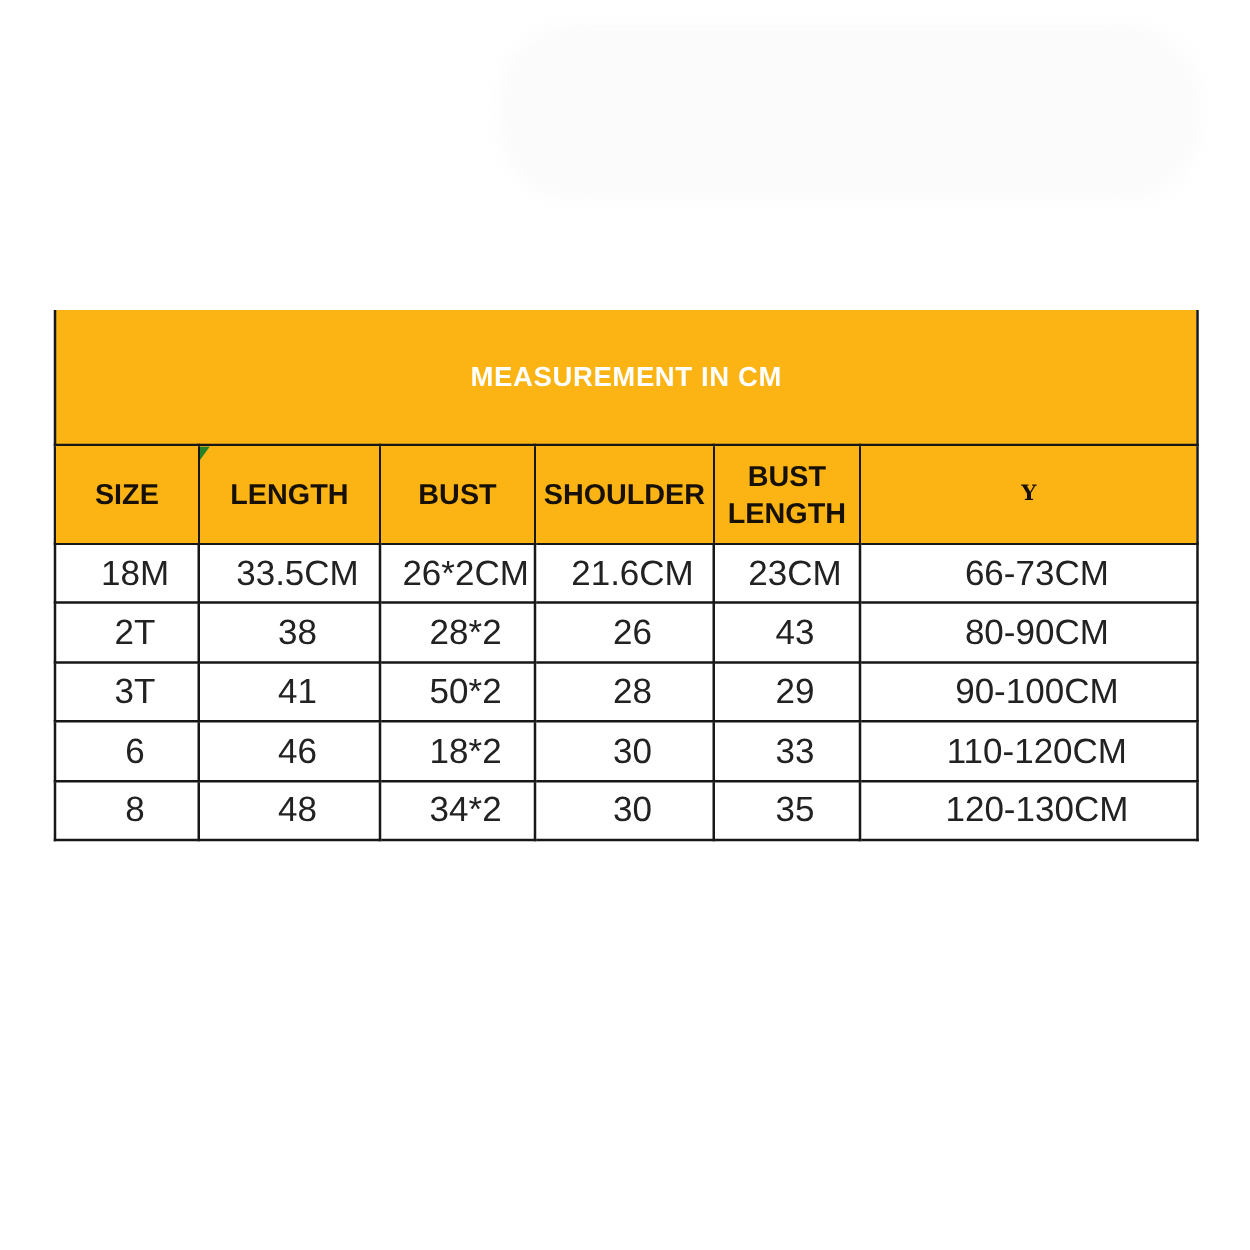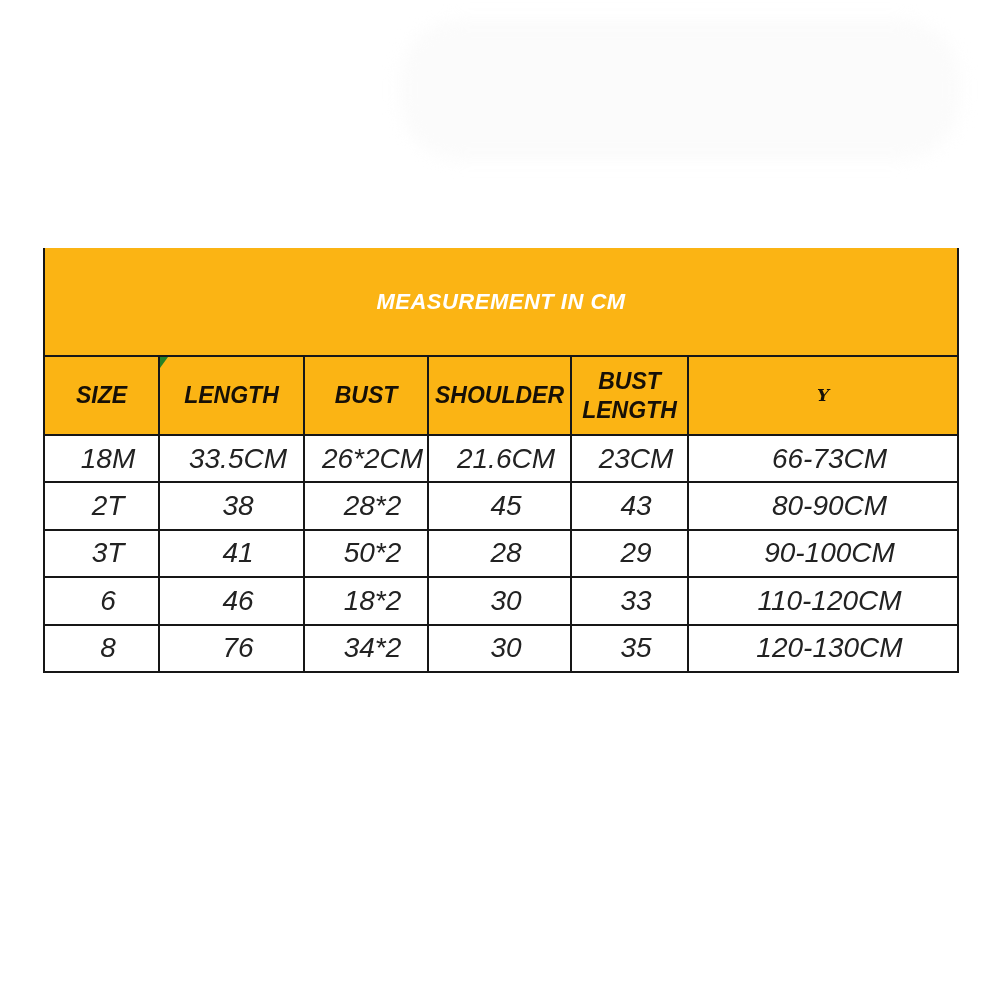--- a/index.html
+++ b/index.html
@@ -28,21 +28,20 @@
     border-radius: 60px;
     filter: blur(8px);
   }
   table.size-chart {
     position: absolute;
     left: 43px;
     top: 248px;
     border-collapse: collapse;
     table-layout: fixed;
     width: 914px;
-    font-style: italic;
   }
   .size-chart td, .size-chart th {
     border: 2px solid #171717;
     text-align: center;
     vertical-align: middle;
     padding: 0;
     overflow: hidden;
   }
   
   td.title-cell {
@@ -128,21 +127,21 @@
           <td class="data-cell">33.5CM</td>
           <td class="data-cell">26*2CM</td>
           <td class="data-cell">21.6CM</td>
           <td class="data-cell">23CM</td>
           <td class="data-cell">66-73CM</td>
         </tr>
         <tr>
           <td class="data-cell">2T</td>
           <td class="data-cell">38</td>
           <td class="data-cell">28*2</td>
-          <td class="data-cell">45</td>
+          <td class="data-cell">26</td>
           <td class="data-cell">43</td>
           <td class="data-cell">80-90CM</td>
         </tr>
         <tr>
           <td class="data-cell">3T</td>
           <td class="data-cell">41</td>
           <td class="data-cell">50*2</td>
           <td class="data-cell">28</td>
           <td class="data-cell">29</td>
           <td class="data-cell">90-100CM</td>
@@ -150,21 +149,21 @@
         <tr>
           <td class="data-cell">6</td>
           <td class="data-cell">46</td>
           <td class="data-cell">18*2</td>
           <td class="data-cell">30</td>
           <td class="data-cell">33</td>
           <td class="data-cell">110-120CM</td>
         </tr>
         <tr>
           <td class="data-cell">8</td>
-          <td class="data-cell">76</td>
+          <td class="data-cell">48</td>
           <td class="data-cell">34*2</td>
           <td class="data-cell">30</td>
           <td class="data-cell">35</td>
           <td class="data-cell">120-130CM</td>
         </tr>
       </tbody>
   </table>
 </div>
 
 </body></html>

